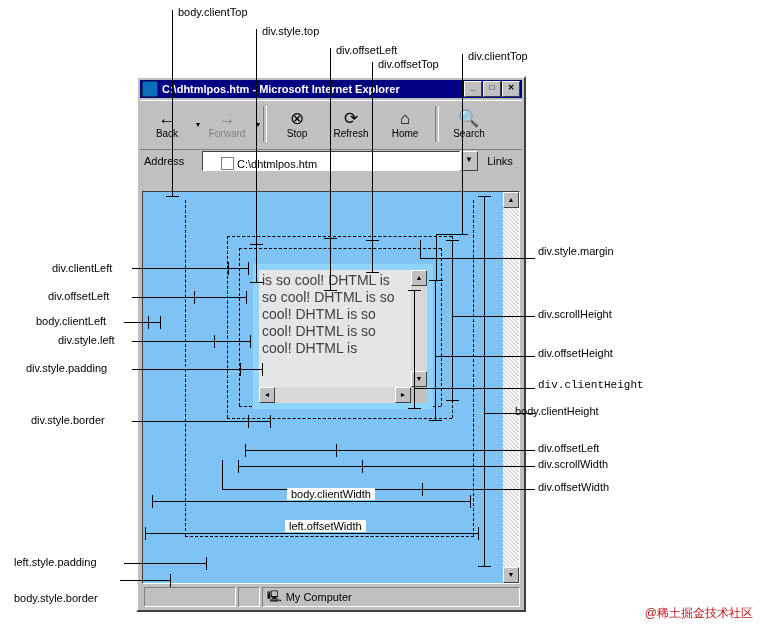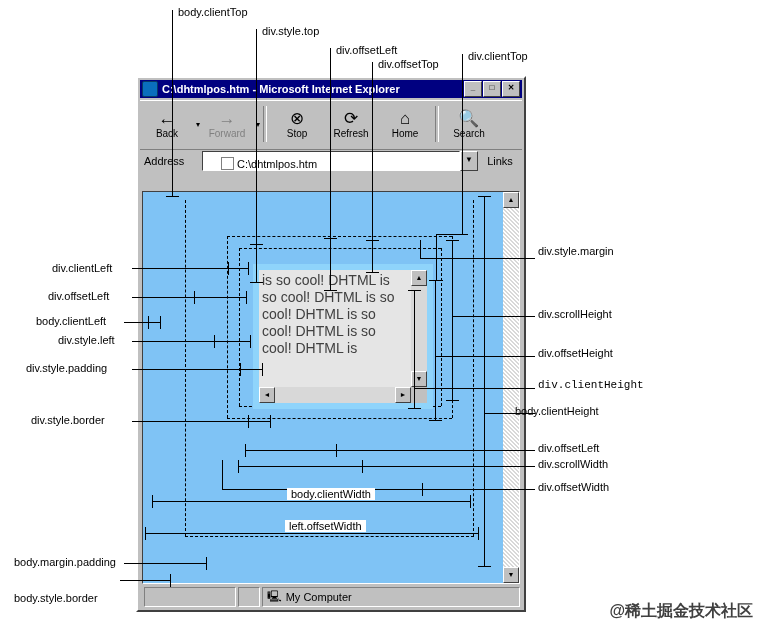--- a/index.html
+++ b/index.html
@@ -129,21 +129,21 @@
   #statusbar{
     position:absolute;left:4px;right:4px;bottom:3px;height:20px;display:flex;align-items:center;
   }
   .spane{
     height:20px;box-sizing:border-box;
     border-top:1px solid #808080;border-left:1px solid #808080;
     border-right:1px solid #fff;border-bottom:1px solid #fff;
     font-size:11px;display:flex;align-items:center;padding-left:4px;
   }
   .watermark{
-    position:absolute;right:8px;bottom:6px;color:#404040;font-size:16px;font-weight:bold;
+    position:absolute;right:8px;bottom:6px;color:#b91c1c;font-size:12px;
   }
 </style>
 </head>
 <body>
 
 <div id="win">
 
   <div id="titlebar">
     <span class="ie-ico"></span>
     <span class="tname">C:\dhtmlpos.htm - Microsoft Internet Explorer</span>
@@ -352,21 +352,21 @@
 <div class="lbl" style="left:287px;top:488px;background:#fff;padding:0 4px;">body.clientWidth</div>
 <div class="ln h" style="left:152px;top:501px;width:318px;"></div>
 <div class="ln v" style="left:152px;top:495px;height:13px;"></div>
 <div class="ln v" style="left:470px;top:495px;height:13px;"></div>
 
 <div class="lbl" style="left:285px;top:520px;background:#fff;padding:0 4px;">left.offsetWidth</div>
 <div class="ln h" style="left:145px;top:533px;width:333px;"></div>
 <div class="ln v" style="left:145px;top:527px;height:13px;"></div>
 <div class="ln v" style="left:478px;top:527px;height:13px;"></div>
 
-<div class="lbl" style="left:14px;top:556px;">body.margin.padding</div>
+<div class="lbl" style="left:14px;top:556px;">left.style.padding</div>
 <div class="ln h" style="left:124px;top:563px;width:82px;"></div>
 <div class="ln v" style="left:206px;top:557px;height:13px;"></div>
 
 <div class="lbl" style="left:14px;top:560px;margin-top:32px;">body.style.border</div>
 <div class="ln h" style="left:120px;top:580px;width:50px;"></div>
 <div class="ln v" style="left:170px;top:574px;height:13px;"></div>
 
 <div class="watermark">@稀土掘金技术社区</div>
 
 </body></html>

